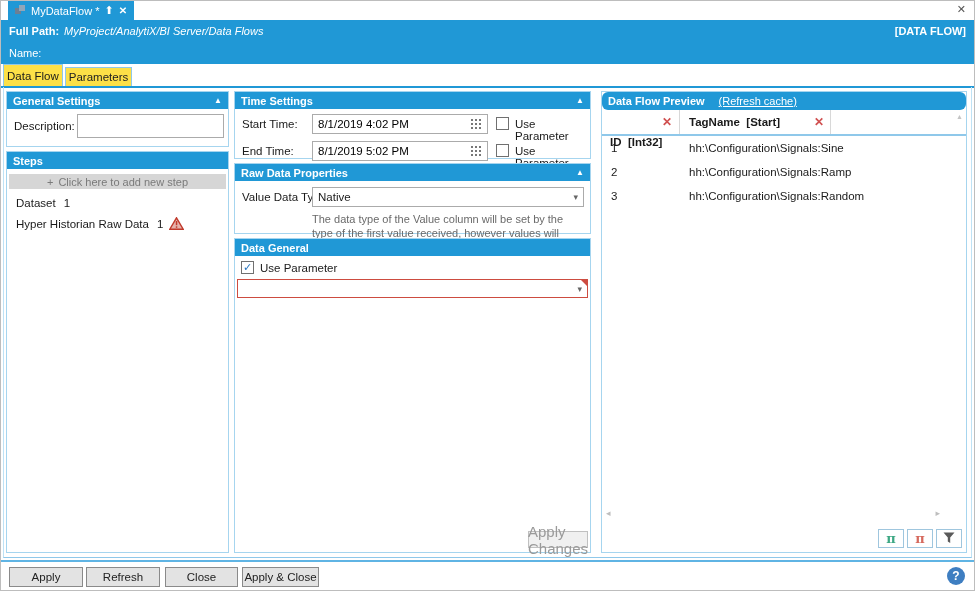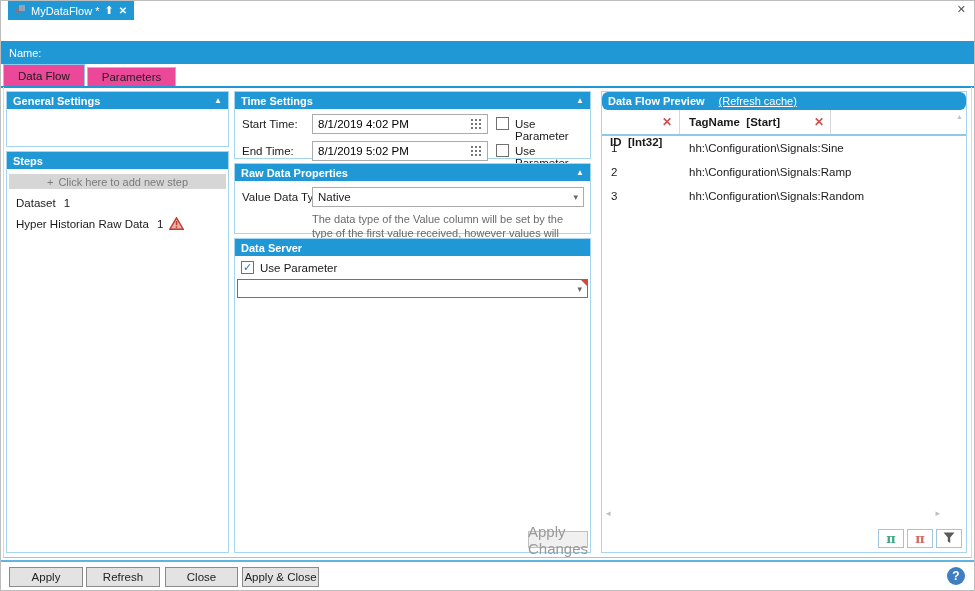--- a/index.html
+++ b/index.html
@@ -22,21 +22,21 @@
   .bar { position:absolute; left:0; right:0; background:#2098D6; color:#fff; display:flex; align-items:center; padding:0 8px; }
   .fullpath-bar { top:19px; height:21px; font-size:11px; }
   .fp-label { font-weight:bold; margin-right:5px; }
   .fp-value { font-style:italic; }
   .type-badge { margin-left:auto; font-weight:bold; }
   .name-bar { top:40px; height:23px; font-size:11px; }
   .name-input { position:absolute; left:28px; right:7px; top:2px; height:19px; border:1px solid #fff;
                 font-family:inherit; font-size:11.5px; color:#222; padding:0 10px; outline:none;margin-top:44px; }
   
   .tabstrip { position:absolute; top:63px; left:0; right:0; height:22px; background:#fff; display:flex; align-items:flex-end; }
-  .tab { border:1px solid #8FC8EA; border-bottom:none; background:#ec4899; padding:0 14px; height:19px;
+  .tab { border:1px solid #8FC8EA; border-bottom:none; background:#fde047; padding:0 3px; height:19px;
          display:flex; align-items:center; cursor:default; position:relative; }
   .tab.active { height:22px; margin-left:2px; z-index:3; }
   .tab.inactive { margin-left:2px; height:19px; color:#222; }
   .accent-line { position:absolute; top:85px; left:0; right:0; height:2px; background:#2098D6; }
   .content-frame { position:absolute; left:2px; right:2px; top:86px; height:471px;
                    border-left:1px solid #BFE2F5; border-right:1px solid #BFE2F5; border-bottom:1px solid #8FC8EA; }
   
   .panel { position:absolute; border:1px solid #A6D5EF; background:#fff; }
   .panel-header { height:17px; background:#2098D6; color:#fff; font-weight:bold; font-size:11px;
                   display:flex; align-items:center; padding:0 6px; }
@@ -134,37 +134,46 @@
             <rect x="4" y="0" width="6" height="6" fill="#8fa6ba"></rect>
           </svg>
       </span>
       <span class="doc-title">MyDataFlow *</span>
       <span class="pin-icon">⬆</span>
       <span class="tab-close">✕</span>
     </div>
     <span class="win-close">✕</span>
   </div>
 
+  <div class="bar fullpath-bar">
+    <span class="fp-label">Full Path:</span>
+    <span class="fp-value">MyProject/AnalytiX/BI Server/Data Flows</span>
+    <span class="type-badge">[DATA FLOW]</span>
+  </div>
 
   <div class="bar name-bar">
     <span>Name:</span>
     <input class="name-input" value="MyDataFlow" style="">
   </div>
 
   <div class="tabstrip">
     <div class="tab active">Data Flow</div>
     <div class="tab inactive">Parameters</div>
   </div>
   <div class="accent-line"></div>
   <div class="content-frame"></div>
 
   <div class="panel" style="left:5px; top:90px; width:223px; height:56px;">
     <div class="panel-header">
       <span>General Settings</span>
       <span class="collapse">▲</span>
+    </div>
+    <div class="gs-body">
+      <span class="gs-label">Description:</span>
+      <input class="gs-input" value="" style="">
     </div>
   </div>
 
   <div class="panel" style="left:5px; top:150px; width:223px; height:402px;">
     <div class="panel-header">
       <span>Steps</span>
     </div>
     <div class="add-step-bar">
       <span>+</span>
       <span>Click here to add new step</span>
@@ -245,21 +254,21 @@
       <div class="r-select">
         <span>Native</span>
         <span class="dd-arrow">▾</span>
       </div>
       <div class="r-help">The data type of the Value column will be set by the type of the first value received, however values will retain their native type.</div>
     </div>
   </div>
 
   <div class="panel" style="left:233px; top:237px; width:357px; height:315px;">
     <div class="panel-header">
-      <span>Data Server</span>
+      <span>Data General</span>
     </div>
     <div class="ds-body">
       <div class="ds-cb-row">
         <span class="cb ds-cb">
             <span>✓</span>
           </span>
         <span>Use Parameter</span>
       </div>
       <div class="ds-combo">
         <span></span>

